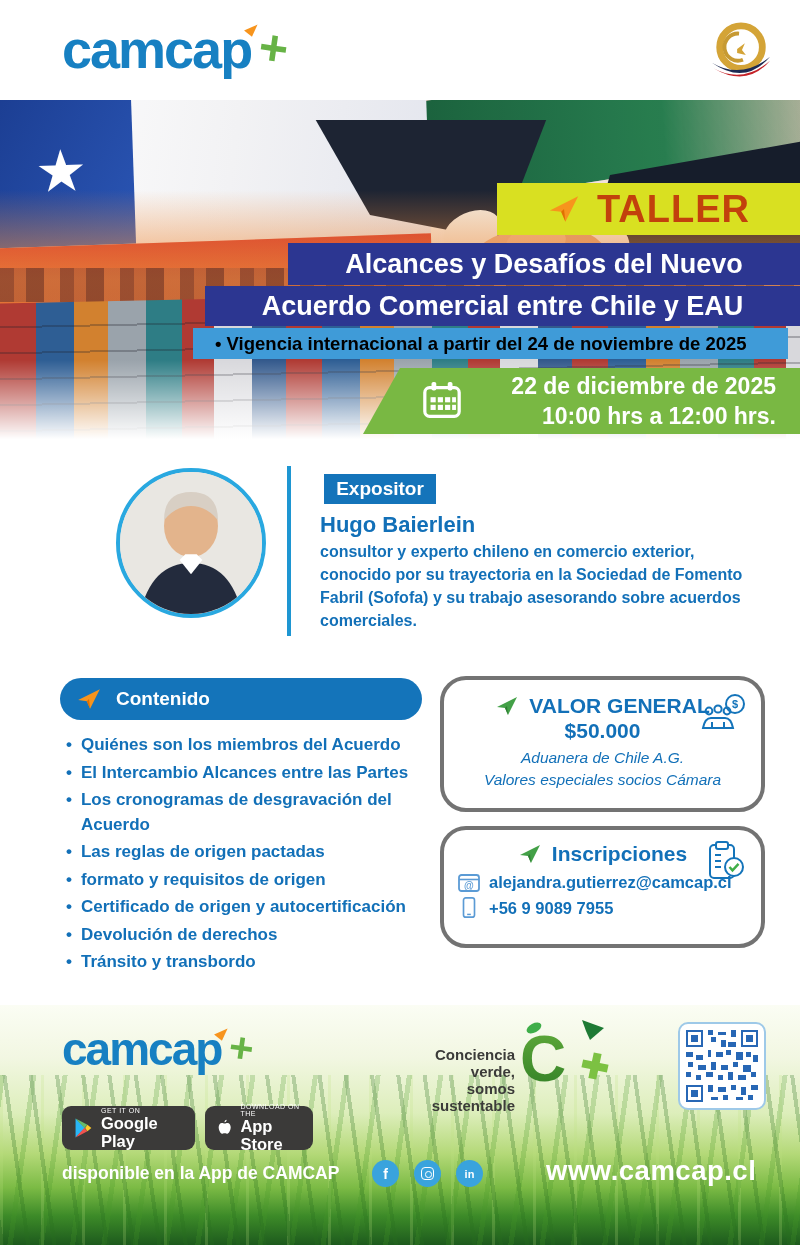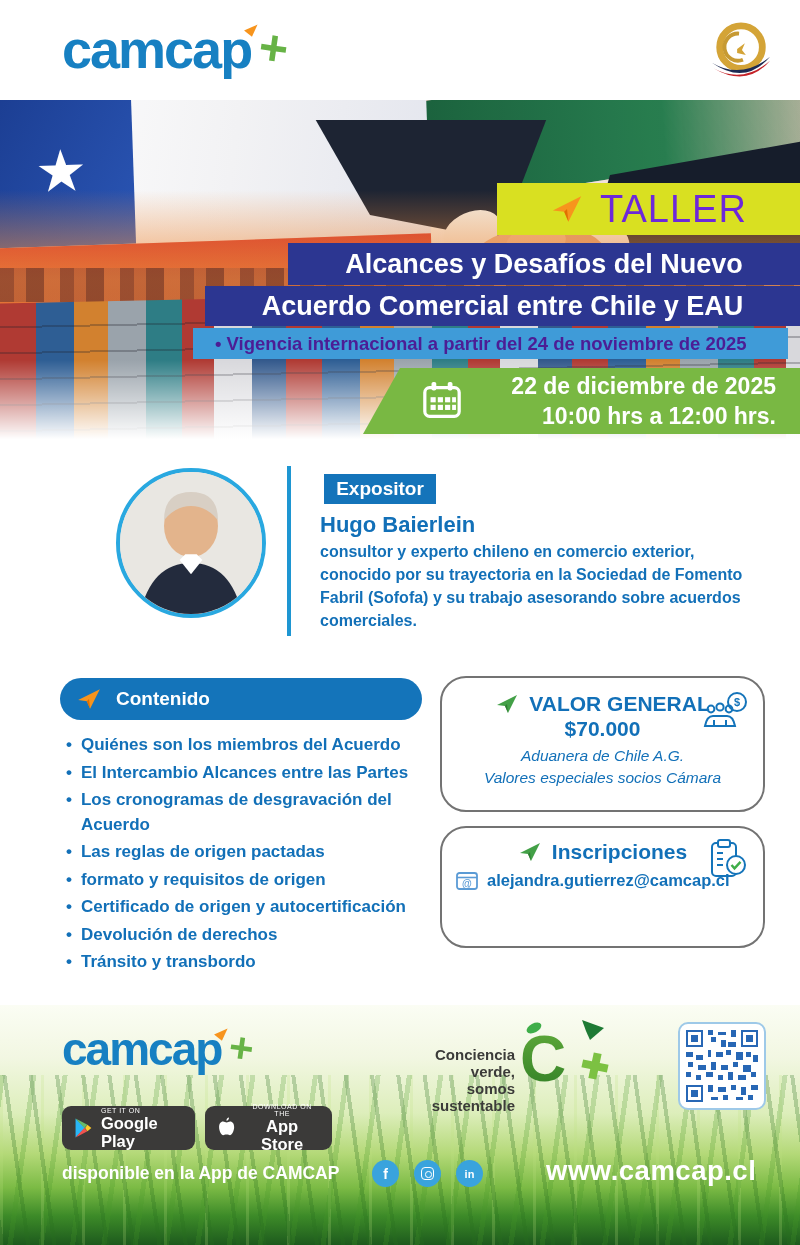--- a/index.html
+++ b/index.html
@@ -44,27 +44,27 @@
   .containers { position:absolute; left:0; top:195px; width:800px; height:155px; transform:skewY(-1.2deg);
     background:
       repeating-linear-gradient(0deg, rgba(30,30,40,.28) 0 2px, rgba(255,255,255,0) 2px 26px),
       repeating-linear-gradient(90deg, #b03a33 0 36px, #2e5e94 36px 74px, #d2812f 74px 108px, #9aa3ab 108px 146px, #2e7d85 146px 182px, #b03a33 182px 214px, #d8d8dc 214px 252px, #33598c 252px 286px);
   }
   .hero-fade { position:absolute; left:0; bottom:0; width:800px; height:90px;
     background:linear-gradient(180deg, rgba(255,255,255,0) 0%, #ffffff 88%); }
 
   .taller-badge { position:absolute; left:497px; top:83px; width:303px; height:52px; background:#d9e021;
     display:flex; align-items:center; justify-content:center; gap:16px; }
-  .taller-text { color:#6d28d9; font-weight:normal; font-size:38px; letter-spacing:1px; }
+  .taller-text { color:#c2410c; font-weight:bold; font-size:38px; letter-spacing:1px; }
   .title-line { position:absolute; right:0; background:#2c3691; color:#ffffff; font-weight:bold;
     display:flex; align-items:center; justify-content:center; }
   .title-line1 { top:143px; left:288px; height:42px; font-size:27px; }
   .title-line2 { top:186px; left:205px; height:40px; font-size:27px; }
   .vigencia { position:absolute; left:193px; right:12px; top:228px; height:31px; background:#3f9bd8;
-    color:#4c1d95; font-weight:bold; font-size:18.5px; display:flex; align-items:center; padding-left:22px; }
+    color:#000000; font-weight:bold; font-size:18.5px; display:flex; align-items:center; padding-left:22px; }
   .date-banner { position:absolute; left:363px; top:268px; right:0; height:66px; background:#79b843;
     clip-path:polygon(37px 0, 100% 0, 100% 100%, 0 100%);
     display:flex; align-items:center; gap:18px; padding-left:58px; }
   .date-lines { flex:1; text-align:right; padding-right:24px; color:#fff; font-weight:bold; font-size:23px; line-height:30px; }
 
   
   .photo-wrap { position:absolute; left:116px; top:468px; width:150px; height:150px; border-radius:50%;
     border:4px solid #29a8e0; overflow:hidden; background:#e8e6e1; }
   .divider-v { position:absolute; left:287px; top:466px; width:4px; height:170px; background:#1e96d2; }
   .expositor-badge { position:absolute; left:324px; top:474px; width:112px; height:30px; background:#1474ba;
@@ -74,21 +74,21 @@
 
   
   .content-header { position:absolute; left:60px; top:678px; width:362px; height:42px; background:#1474ba;
     border-radius:21px; display:flex; align-items:center; gap:14px; padding-left:16px; }
   .content-header-label { color:#fff; font-weight:bold; font-size:19px; }
   .content-list { position:absolute; left:66px; top:733px; width:380px; list-style:none; }
   .content-list li { display:flex; gap:9px; color:#1270b8; font-weight:bold; font-size:17px; line-height:24.5px; margin-bottom:3px; }
   .bullet { color:#1270b8; }
 
   
-  .info-box { position:absolute; left:440px; width:325px; border:2px solid #737373; border-radius:26px; background:#fff; }
+  .info-box { position:absolute; left:440px; width:325px; border:4px solid #737373; border-radius:26px; background:#fff; }
   .valor-box { top:676px; height:136px; padding-top:14px; }
   .insc-box  { top:826px; height:122px; padding-top:12px; }
   .box-title-row { display:flex; align-items:center; justify-content:center; gap:10px; }
   .box-title { color:#1270b8; font-weight:bold; font-size:21px; }
   .valor-price { text-align:center; color:#1270b8; font-weight:bold; font-size:21px; margin-top:1px; }
   .valor-note { text-align:center; color:#1270b8; font-style:italic; font-size:15.5px; line-height:22px; margin-top:4px; }
   .valor-people { position:absolute; right:14px; top:12px; }
   .insc-clip { position:absolute; right:16px; top:10px; }
   .insc-rows { margin:7px 0 0 14px; display:flex; flex-direction:column; gap:5px; }
   .insc-row { display:flex; align-items:center; gap:9px; color:#1270b8; font-weight:bold; font-size:16.5px; }
@@ -107,21 +107,21 @@
   .eco-text { position:absolute; left:400px; top:1046px; width:115px; text-align:right;
     color:#3b3b39; font-weight:bold; font-size:15px; line-height:17px; }
   .eco-logo { position:absolute; left:520px; top:1018px; width:100px; height:80px; }
   .eco-c { position:absolute; left:0; top:4px; font-size:64px; font-weight:bold; color:#3f9130;
     background:linear-gradient(180deg,#63ad3c,#2f7d25); -webkit-background-clip:text; background-clip:text; -webkit-text-fill-color:transparent; }
   .qr-card { position:absolute; left:678px; top:1022px; width:88px; height:88px; background:#fff;
     border:2px solid #9ec9e8; border-radius:10px; display:flex; align-items:center; justify-content:center; }
   .store-badge { position:absolute; top:1106px; height:44px; background:#3b3a39; border-radius:9px;
     display:flex; align-items:center; gap:8px; padding:0 12px; cursor:pointer; }
   .gp-badge { left:62px; width:133px; }
-  .as-badge { left:205px; width:127px;text-align:center; }
+  .as-badge { left:205px; width:108px; }
   .store-texts { display:flex; flex-direction:column; }
   .store-top { color:#fff; font-size:7px; letter-spacing:.5px; }
   .store-bottom { color:#fff; font-weight:bold; font-size:16.5px; line-height:18px; }
   .availability { position:absolute; left:62px; top:1163px; color:#fff; font-weight:bold; font-size:17.5px; }
   .socials { position:absolute; left:372px; top:1160px; display:flex; gap:15px; }
   .social { width:27px; height:27px; border-radius:50%; background:#39a3dd; color:#fff; display:flex;
     align-items:center; justify-content:center; font-weight:bold; font-size:14px; cursor:pointer; }
   .ig-glyph { width:13px; height:13px; border:1.8px solid #fff; border-radius:4px; position:relative; }
   .ig-glyph::after { content:""; position:absolute; left:3px; top:3px; width:4.5px; height:4.5px; border:1.6px solid #fff; border-radius:50%; }
   .website { position:absolute; left:546px; top:1155px; color:#fff; font-weight:bold; font-size:27.5px; letter-spacing:.5px; cursor:pointer; }
@@ -275,21 +275,21 @@
     <svg class="valor-people" width="46" height="40" viewBox="0 0 46 40">
       <circle cx="34" cy="12" r="9" fill="none" stroke="#1474ba" stroke-width="2"></circle>
       <text x="34" y="16" font-size="11" fill="#1474ba" text-anchor="middle" font-weight="bold">$</text>
       <circle cx="8" cy="19" r="3.4" fill="none" stroke="#1474ba" stroke-width="2"></circle>
       <circle cx="17" cy="17" r="3.6" fill="none" stroke="#1474ba" stroke-width="2"></circle>
       <circle cx="26" cy="19" r="3.4" fill="none" stroke="#1474ba" stroke-width="2"></circle>
       <path d="M2 36 q2 -10 8 -10 h14 q6 0 8 10z" fill="none" stroke="#1474ba" stroke-width="2"></path>
       <line x1="11" y1="30" x2="11" y2="36" stroke="#1474ba" stroke-width="2"></line>
       <line x1="23" y1="30" x2="23" y2="36" stroke="#1474ba" stroke-width="2"></line>
     </svg>
-    <div class="valor-price">$70.000</div>
+    <div class="valor-price">$50.000</div>
     <div class="valor-note">
       <div>Aduanera de Chile A.G.</div>
       <div>Valores especiales socios Cámara</div>
     </div>
   </div>
 
   <div class="info-box insc-box">
     <div class="box-title-row">
       <svg width="24" height="24" viewBox="0 0 24 24">
         <polygon points="2,13 22,3 13,21 10,14" fill="#43a047"></polygon>
@@ -307,20 +307,27 @@
       <path d="M22.5 27 l3 3.4 l6 -6.5" fill="none" stroke="#3fae49" stroke-width="2.4"></path>
     </svg>
     <div class="insc-rows">
       <div class="insc-row">
         <svg width="22" height="18" viewBox="0 0 22 18">
           <rect x="1" y="1" width="20" height="16" rx="2.5" fill="none" stroke="#5b9bd5" stroke-width="1.8"></rect>
           <line x1="1" y1="5.5" x2="21" y2="5.5" stroke="#5b9bd5" stroke-width="1.6"></line>
           <text x="11" y="14.5" font-size="10" fill="#5b9bd5" text-anchor="middle">@</text>
         </svg>
         <span>alejandra.gutierrez@camcap.cl</span>
+      </div>
+      <div class="insc-row">
+        <svg width="22" height="22" viewBox="0 0 16 24">
+          <rect x="2" y="1" width="12" height="21" rx="2.5" fill="none" stroke="#5b9bd5" stroke-width="1.8"></rect>
+          <line x1="6" y1="19" x2="10" y2="19" stroke="#5b9bd5" stroke-width="1.6"></line>
+        </svg>
+        <span>+56 9 9089 7955</span>
       </div>
     </div>
   </div>
 
   <div class="footer">
     <div class="blades"></div>
   </div>
   <div class="brand brand-footer">
     <span class="brand-word">camcap</span>
     <span class="brand-flick"></span>

